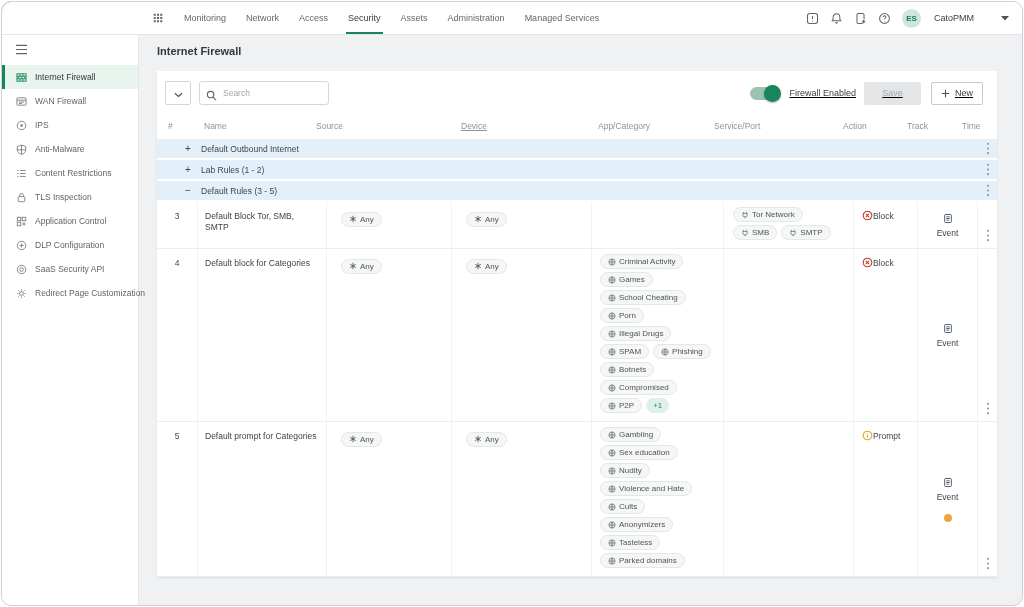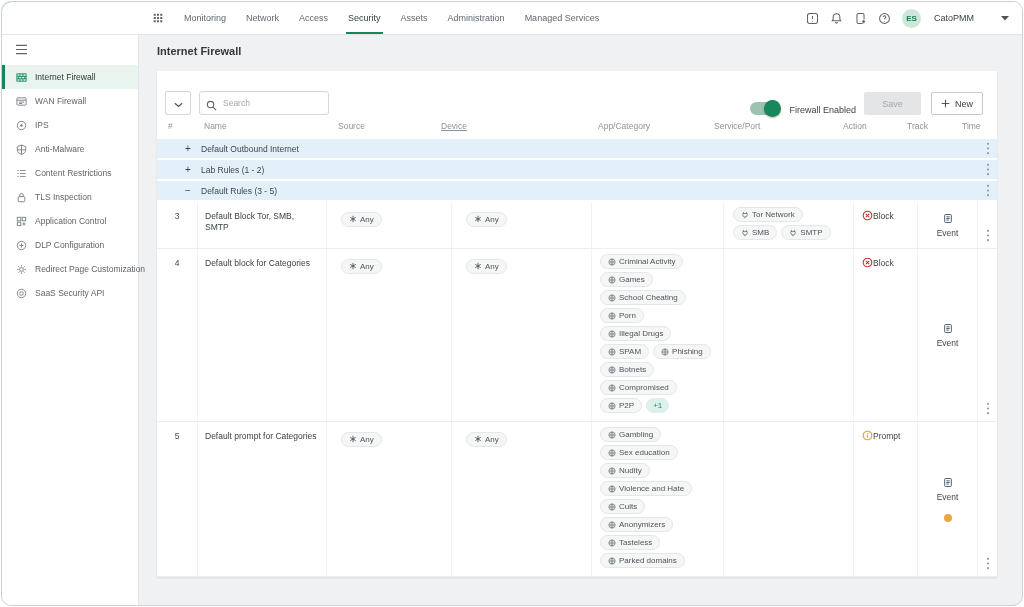--- a/index.html
+++ b/index.html
@@ -33,21 +33,21 @@
   .side-item.active{background:#e9f4ef;border-left:3px solid var(--green,#17865a);padding-left:11px;color:#2f3437;}
   .side-item.active .s-ic{color:var(--green,#17865a);}
   
   .main{position:absolute;top:33px;left:138px;right:0;bottom:0;overflow:hidden;}
   .breadcrumb{padding:13px 0 0 17px;font-size:8.5px;color:#7c8287;}
   .breadcrumb .bc-link{color:#3f93a4;cursor:pointer;}
   .breadcrumb .bc-sep{margin:0 4px;color:#9aa0a4;}
   .page-title{margin:10px 0 0 17px;font-size:11px;font-weight:bold;color:#33383c;}
   .card{margin:14px 0 0 17px;width:840px;background:#fff;box-shadow:0 1px 2px rgba(0,0,0,.09);}
   
-  .toolbar{height:44px;display:flex;align-items:flex-end;padding:0 14px 0 8px;}
+  .toolbar{height:44px;display:flex;align-items:center;padding:0 14px 0 8px;text-decoration:underline;}
   .filter-btn{width:26px;height:24px;border:1px solid #d4d7da;border-radius:2px;background:#fff;display:flex;align-items:center;justify-content:center;color:#4d5358;cursor:pointer;}
   .search-wrap{position:relative;margin-left:8px;}
   .search-input{width:130px;height:24px;border:1px solid #d4d7da;border-radius:3px;font-size:8.5px;color:#3c4247;padding:0 6px 0 23px;outline:none;font-family:inherit;}
   .search-input::placeholder{color:#a3a8ac;}
   .search-ic{position:absolute;left:7px;top:6px;color:#5e6469;}
   .toolbar-spacer{flex:1;}
   .toggle{position:relative;width:30px;height:13px;border-radius:7px;background:#9cc2b1;cursor:pointer;}
   .toggle .knob{position:absolute;right:-1px;top:-2px;width:17px;height:17px;border-radius:50%;background:var(--green,#17865a);box-shadow:0 1px 2px rgba(0,0,0,.3);}
   .toggle-label{font-size:9px;color:#3c4247;margin-left:9px;}
   .btn{height:23px;border-radius:2px;font-size:9px;display:flex;align-items:center;justify-content:center;cursor:pointer;font-family:inherit;}
@@ -222,34 +222,34 @@
             <svg viewBox="0 0 12 12" width="11" height="11" fill="none" stroke="currentColor" stroke-width="1">
               <circle cx="6" cy="6" r="4.6"></circle>
               <path d="M3.8 6h4.4M6 3.8v4.4"></path>
             </svg>
           </span>
           <span class="s-label">DLP Configuration</span>
         </div>
         <div class="side-item">
           <span class="s-ic">
             <svg viewBox="0 0 12 12" width="11" height="11" fill="none" stroke="currentColor" stroke-width="1">
+              <circle cx="6" cy="6" r="4.6"></circle>
+              <circle cx="6" cy="6" r="2"></circle>
+            </svg>
+          </span>
+          <span class="s-label">SaaS Security API</span>
+        </div>
+        <div class="side-item">
+          <span class="s-ic">
+            <svg viewBox="0 0 12 12" width="11" height="11" fill="none" stroke="currentColor" stroke-width="1">
               <circle cx="6" cy="6" r="2"></circle>
               <path d="M6 1.2v1.6M6 9.2v1.6M1.2 6h1.6M9.2 6h1.6M2.6 2.6l1.2 1.2M8.2 8.2l1.2 1.2M9.4 2.6 8.2 3.8M3.8 8.2 2.6 9.4"></path>
             </svg>
           </span>
           <span class="s-label">Redirect Page Customization</span>
-        </div>
-        <div class="side-item">
-          <span class="s-ic">
-            <svg viewBox="0 0 12 12" width="11" height="11" fill="none" stroke="currentColor" stroke-width="1">
-              <circle cx="6" cy="6" r="4.6"></circle>
-              <circle cx="6" cy="6" r="2"></circle>
-            </svg>
-          </span>
-          <span class="s-label">SaaS Security API</span>
         </div>
       </div>
   </div>
 
   <div class="main">
     <div class="page-title">Internet Firewall</div>
 
     <div class="card">
 
       <div class="toolbar">
@@ -277,22 +277,22 @@
                 <path d="M5 .8v8.4M.8 5h8.4"></path>
               </svg>
             </span>
             <span>New</span>
           </button>
       </div>
 
       <div class="thead">
           <span class="th" style="left: 11px;">#</span>
           <span class="th" style="left: 47px;">Name</span>
-          <span class="th" style="left: 181px;">Source</span>
-          <span class="th" style="left: 284px; text-decoration: underline;">Device</span>
+          <span class="th" style="left: 159px;">Source</span>
+          <span class="th" style="left: 304px; text-decoration: underline;">Device</span>
           <span class="th" style="left: 441px;">App/Category</span>
           <span class="th" style="left: 557px;">Service/Port</span>
           <span class="th" style="left: 686px;">Action</span>
           <span class="th" style="left: 750px;">Track</span>
           <span class="th" style="left: 805px;">Time</span>
         </div>
 
       <div>
           <div class="group-row">
             <span class="gr-toggle">+</span>

